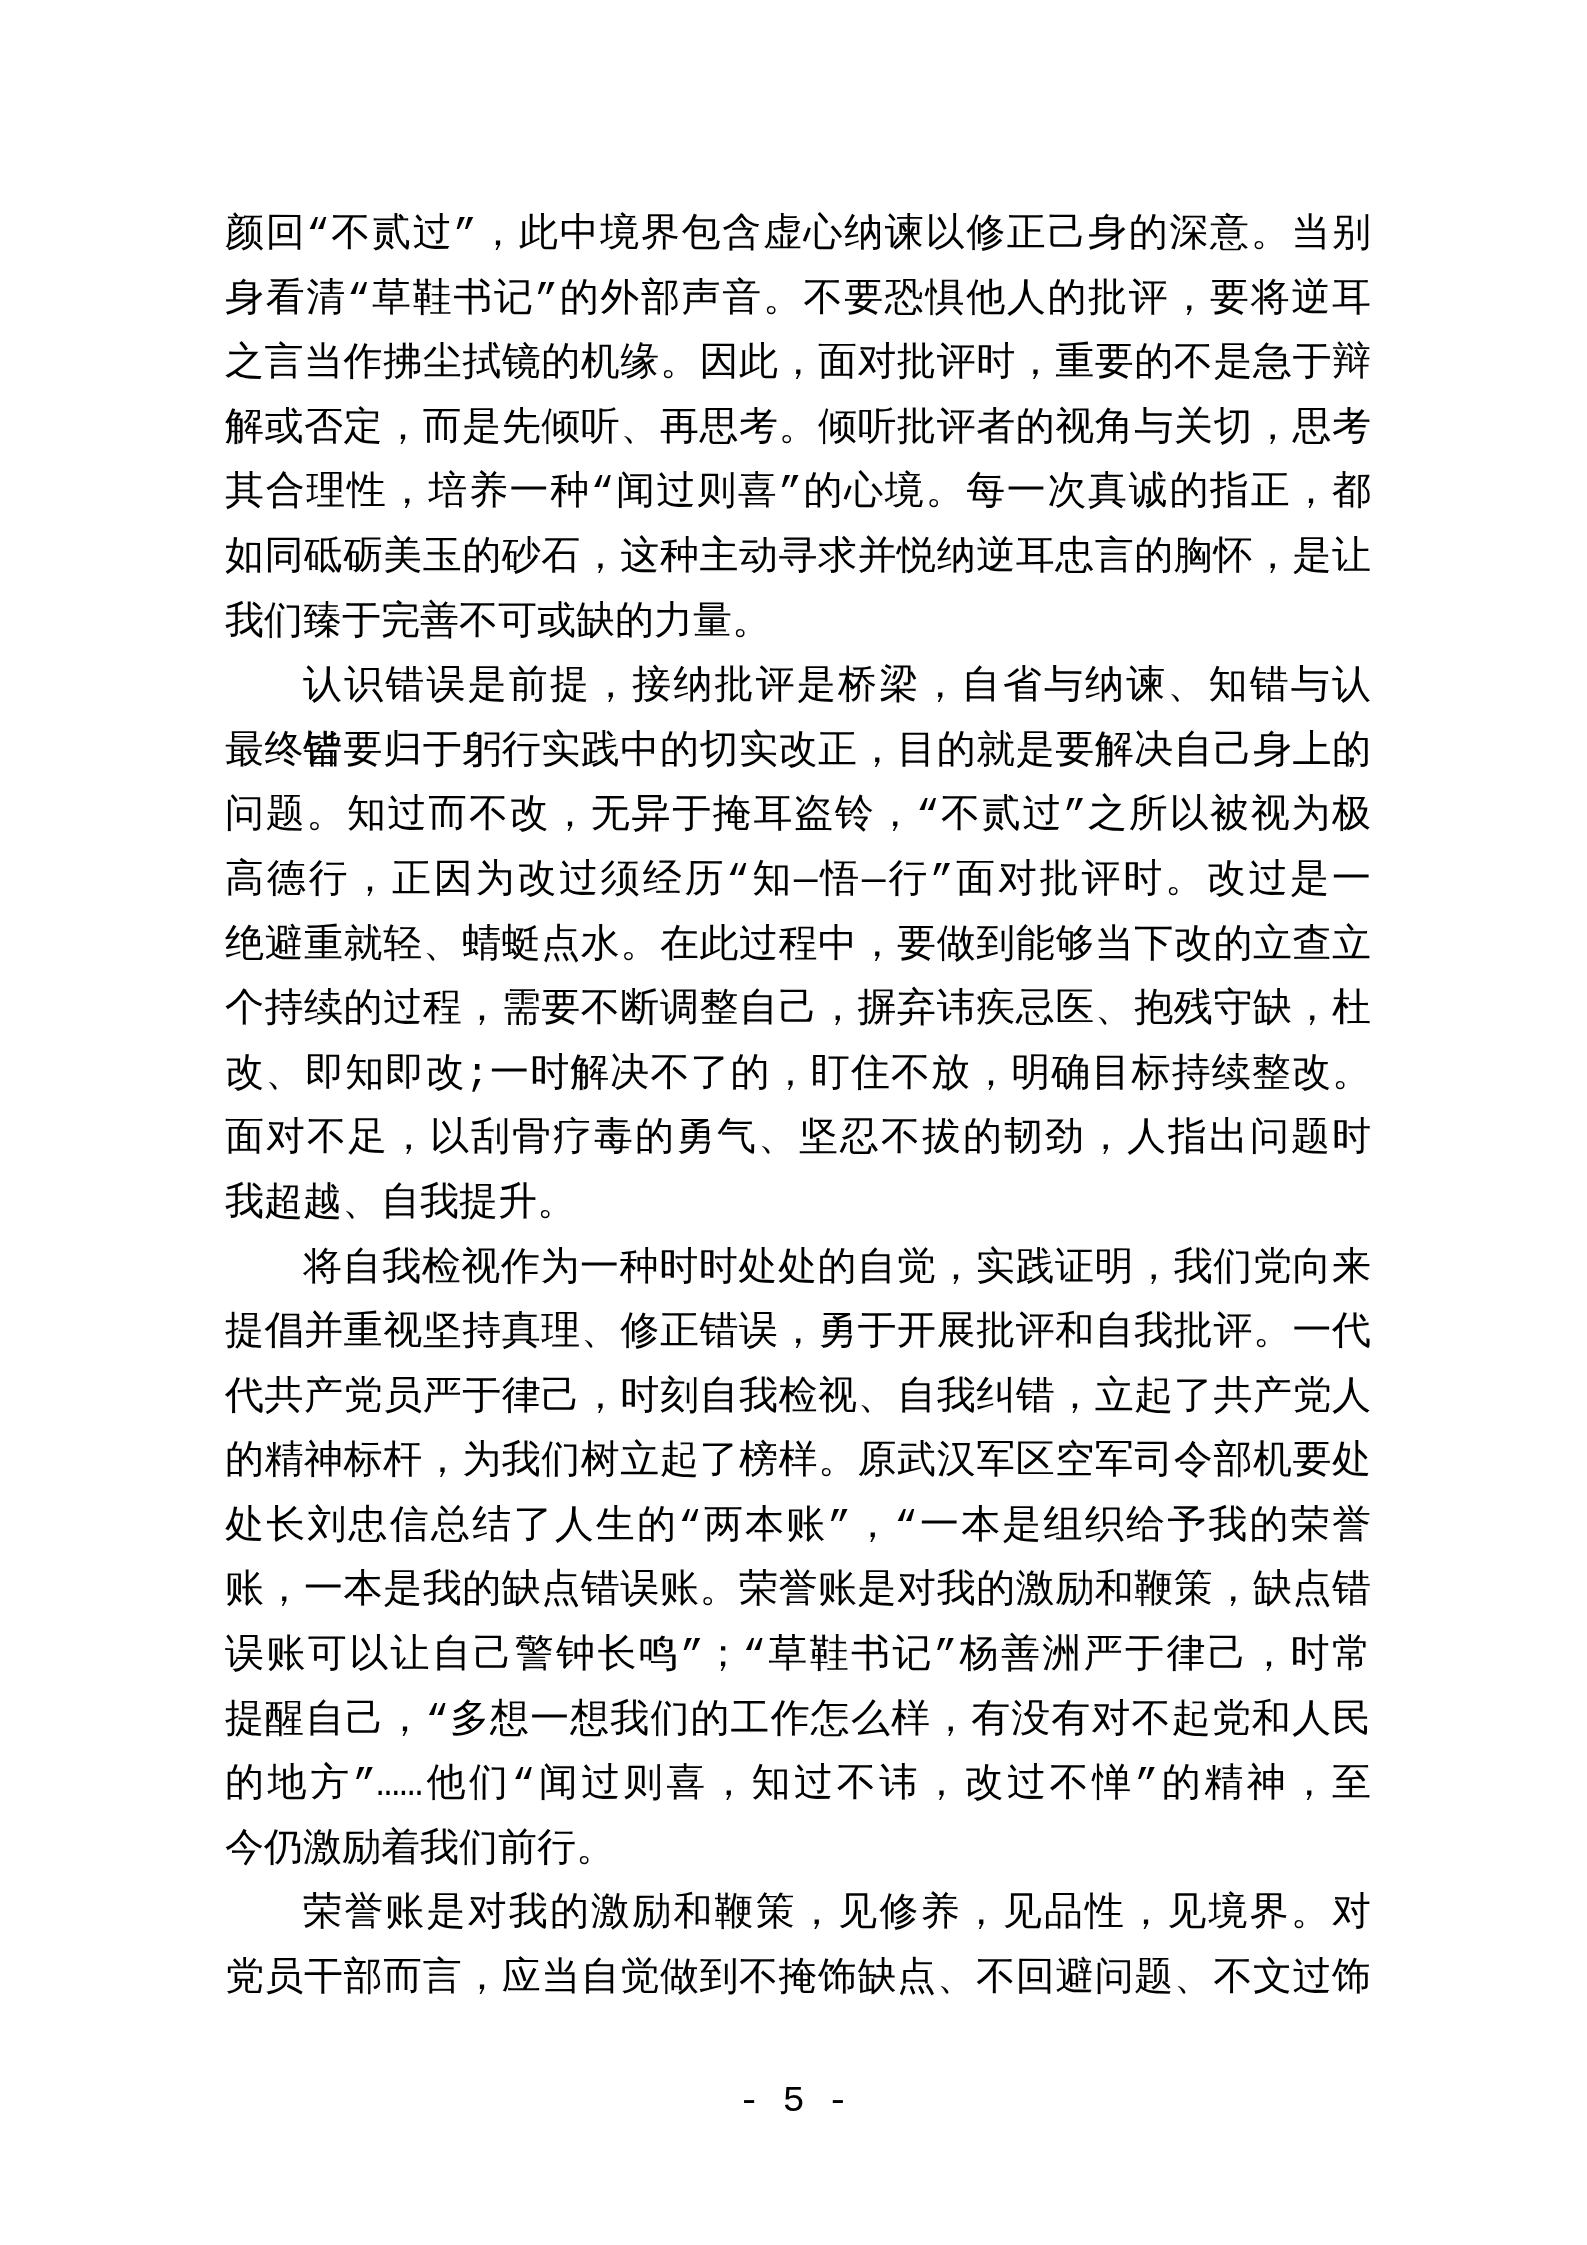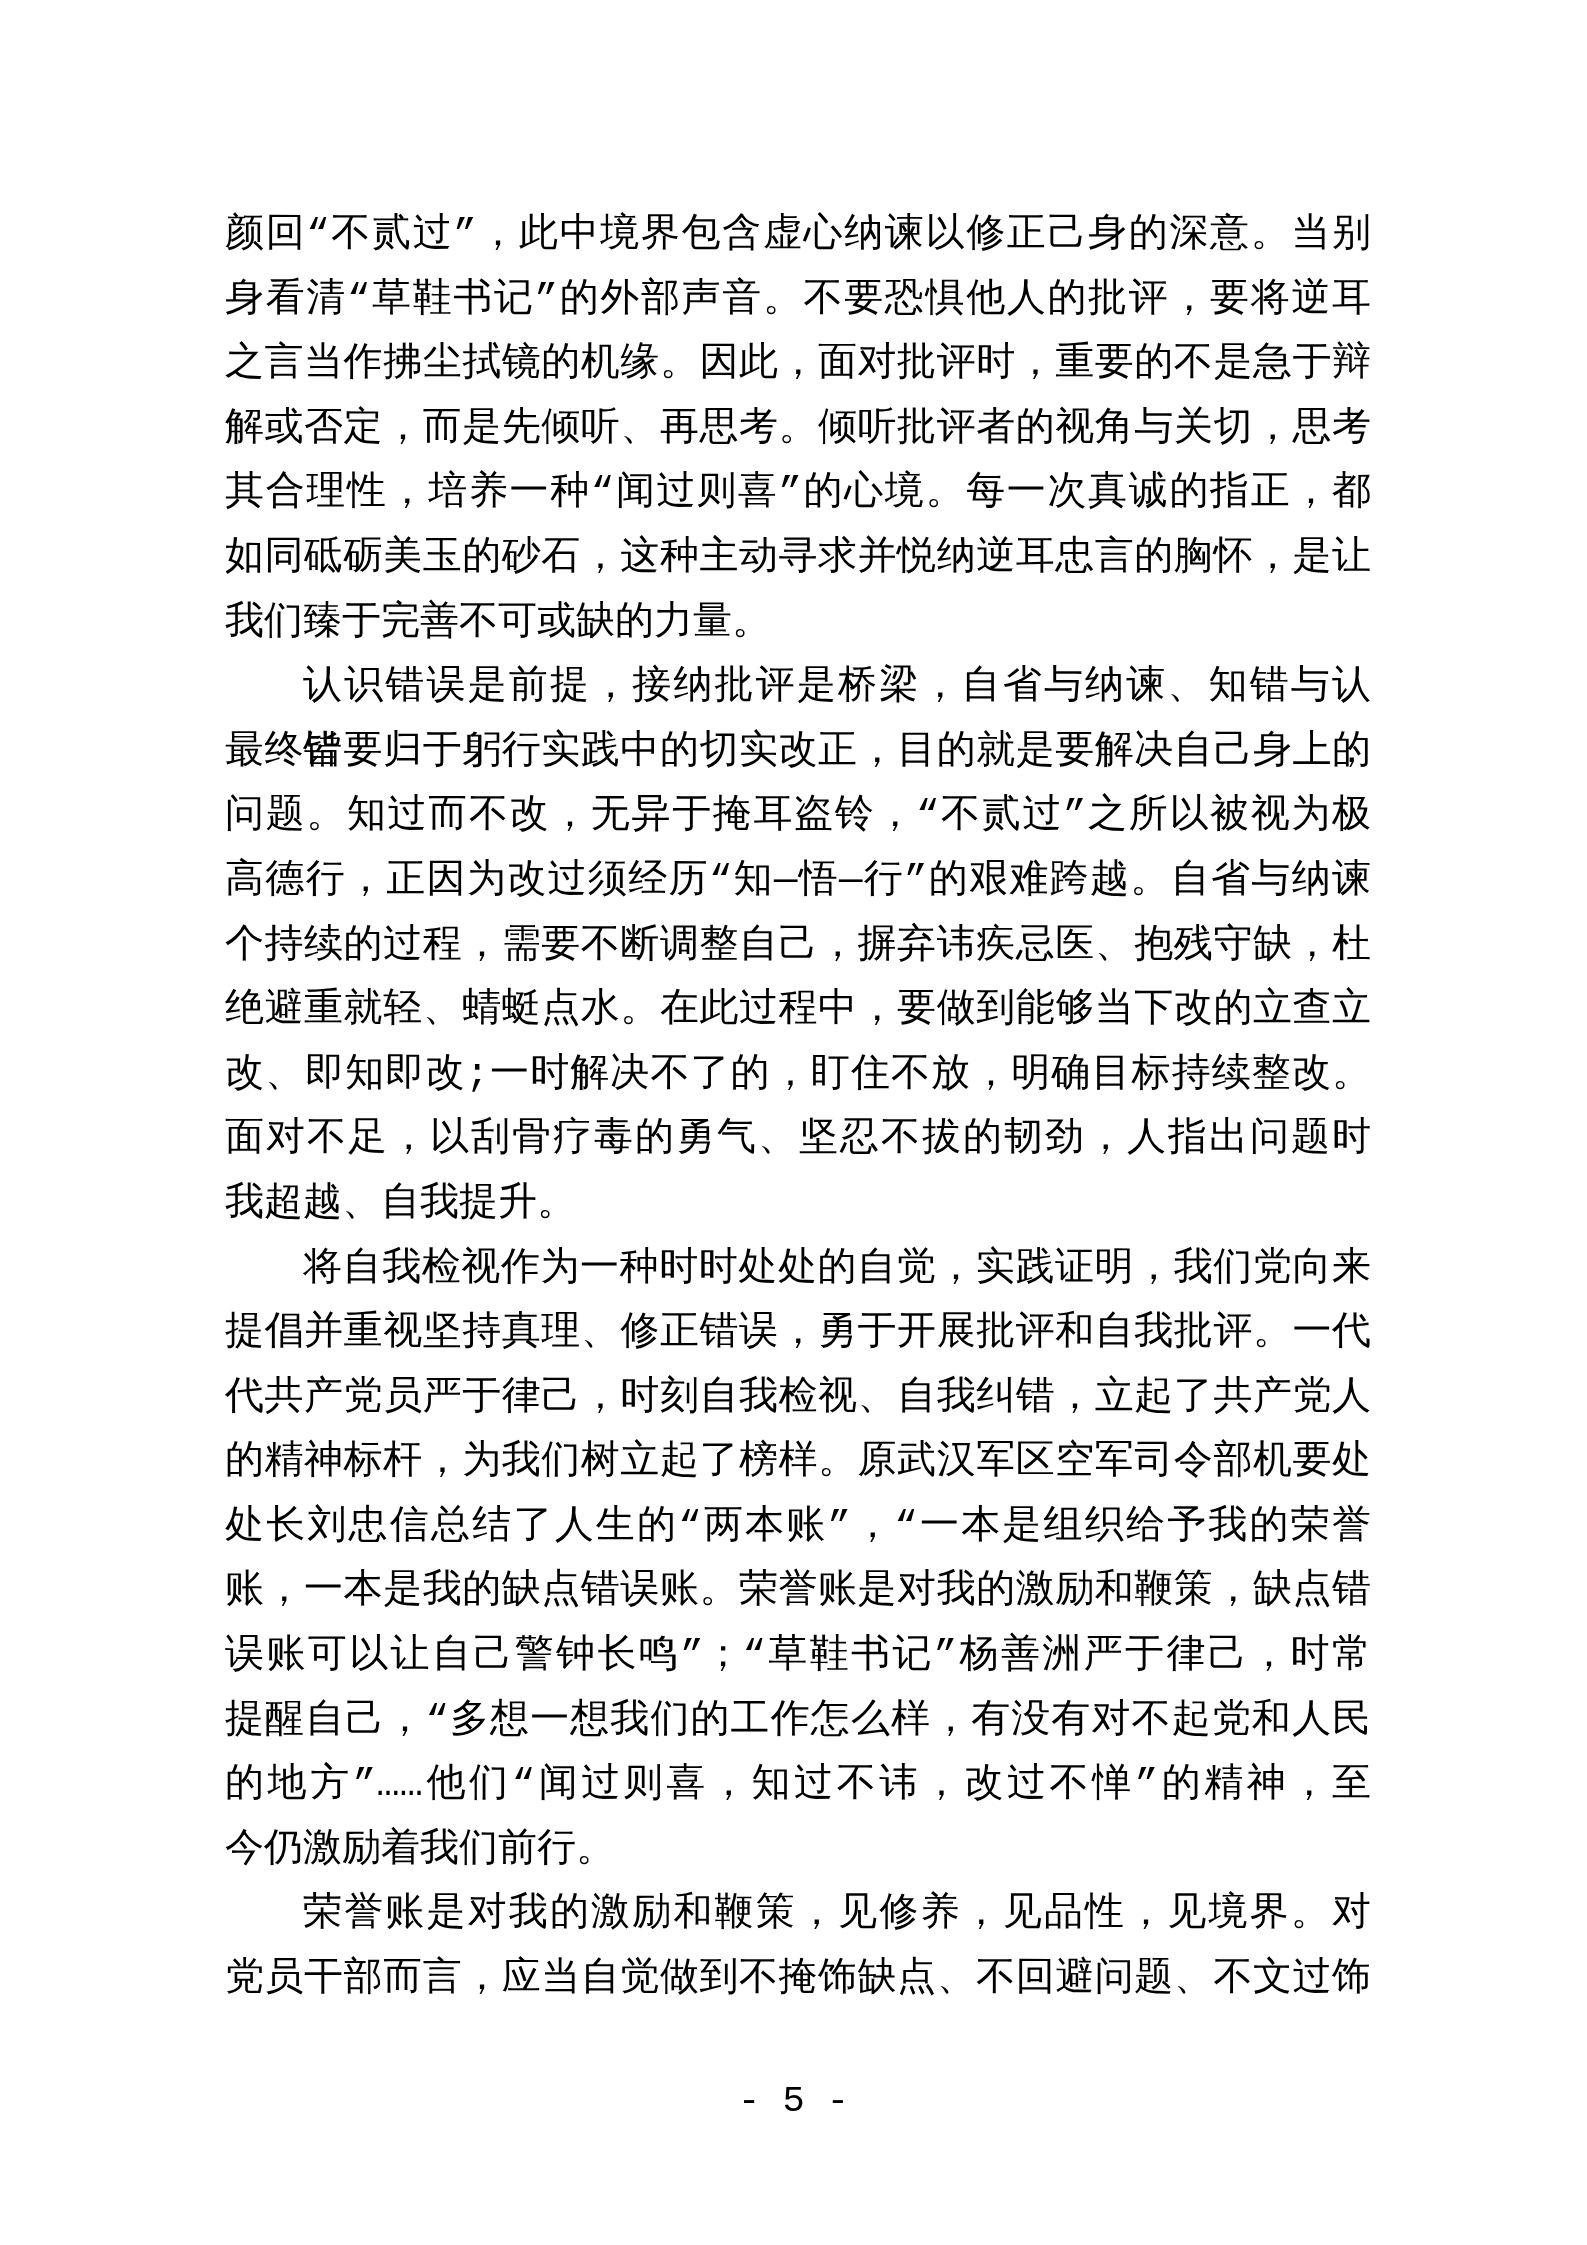--- a/index.html
+++ b/index.html
@@ -56,23 +56,23 @@
       <div class="line">颜回“不贰过”，此中境界包含虚心纳谏以修正己身的深意。当别</div>
       <div class="line">身看清“草鞋书记”的外部声音。不要恐惧他人的批评，要将逆耳</div>
       <div class="line">之言当作拂尘拭镜的机缘。因此，面对批评时，重要的不是急于辩</div>
       <div class="line">解或否定，而是先倾听、再思考。倾听批评者的视角与关切，思考</div>
       <div class="line">其合理性，培养一种“闻过则喜”的心境。每一次真诚的指正，都</div>
       <div class="line">如同砥砺美玉的砂石，这种主动寻求并悦纳逆耳忠言的胸怀，是让</div>
       <div class="line short">我们臻于完善不可或缺的力量。</div>
       <div class="line indent">认识错误是前提，接纳批评是桥梁，自省与纳谏、知错与认错，</div>
       <div class="line">最终皆要归于躬行实践中的切实改正，目的就是要解决自己身上的</div>
       <div class="line">问题。知过而不改，无异于掩耳盗铃，“不贰过”之所以被视为极</div>
-      <div class="line">高德行，正因为改过须经历“知—悟—行”的艰难跨越。自省与纳谏</div>
+      <div class="line">高德行，正因为改过须经历“知—悟—行”面对批评时。改过是一</div>
+      <div class="line">绝避重就轻、蜻蜓点水。在此过程中，要做到能够当下改的立查立</div>
       <div class="line">个持续的过程，需要不断调整自己，摒弃讳疾忌医、抱残守缺，杜</div>
-      <div class="line">绝避重就轻、蜻蜓点水。在此过程中，要做到能够当下改的立查立</div>
       <div class="line">改、即知即改;一时解决不了的，盯住不放，明确目标持续整改。</div>
       <div class="line">面对不足，以刮骨疗毒的勇气、坚忍不拔的韧劲，人指出问题时</div>
       <div class="line short">我超越、自我提升。</div>
       <div class="line indent">将自我检视作为一种时时处处的自觉，实践证明，我们党向来</div>
       <div class="line">提倡并重视坚持真理、修正错误，勇于开展批评和自我批评。一代</div>
       <div class="line">代共产党员严于律己，时刻自我检视、自我纠错，立起了共产党人</div>
       <div class="line">的精神标杆，为我们树立起了榜样。原武汉军区空军司令部机要处</div>
       <div class="line">处长刘忠信总结了人生的“两本账”，“一本是组织给予我的荣誉</div>
       <div class="line">账，一本是我的缺点错误账。荣誉账是对我的激励和鞭策，缺点错</div>
       <div class="line">误账可以让自己警钟长鸣”；“草鞋书记”杨善洲严于律己，时常</div>

